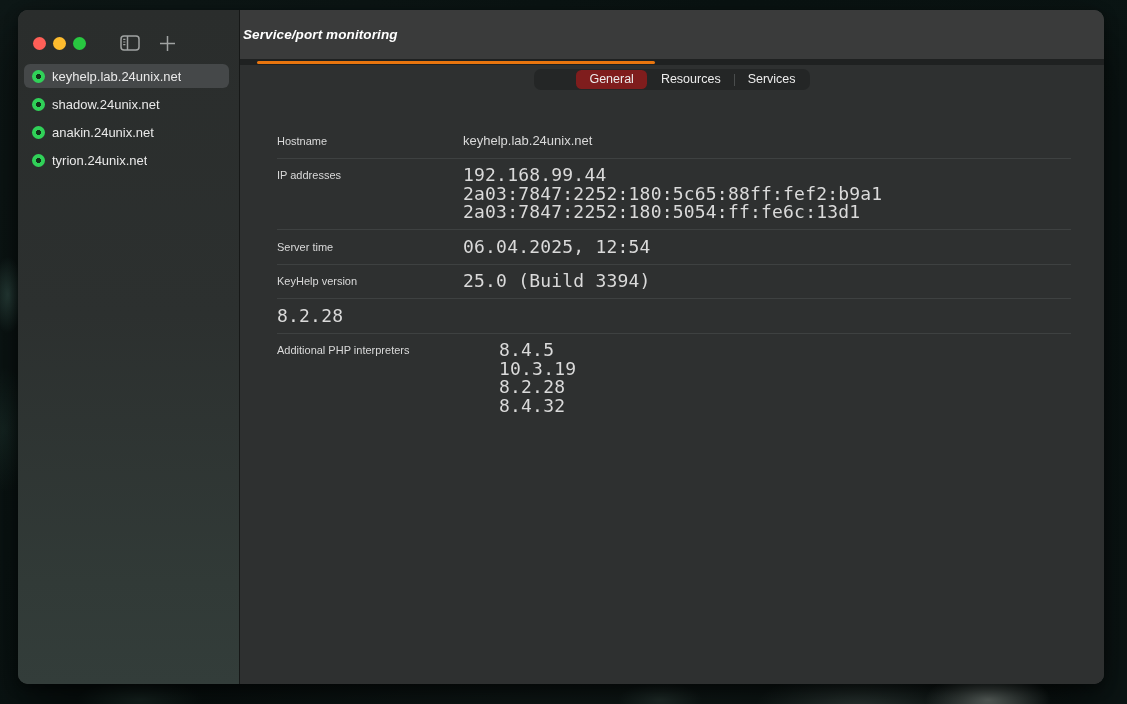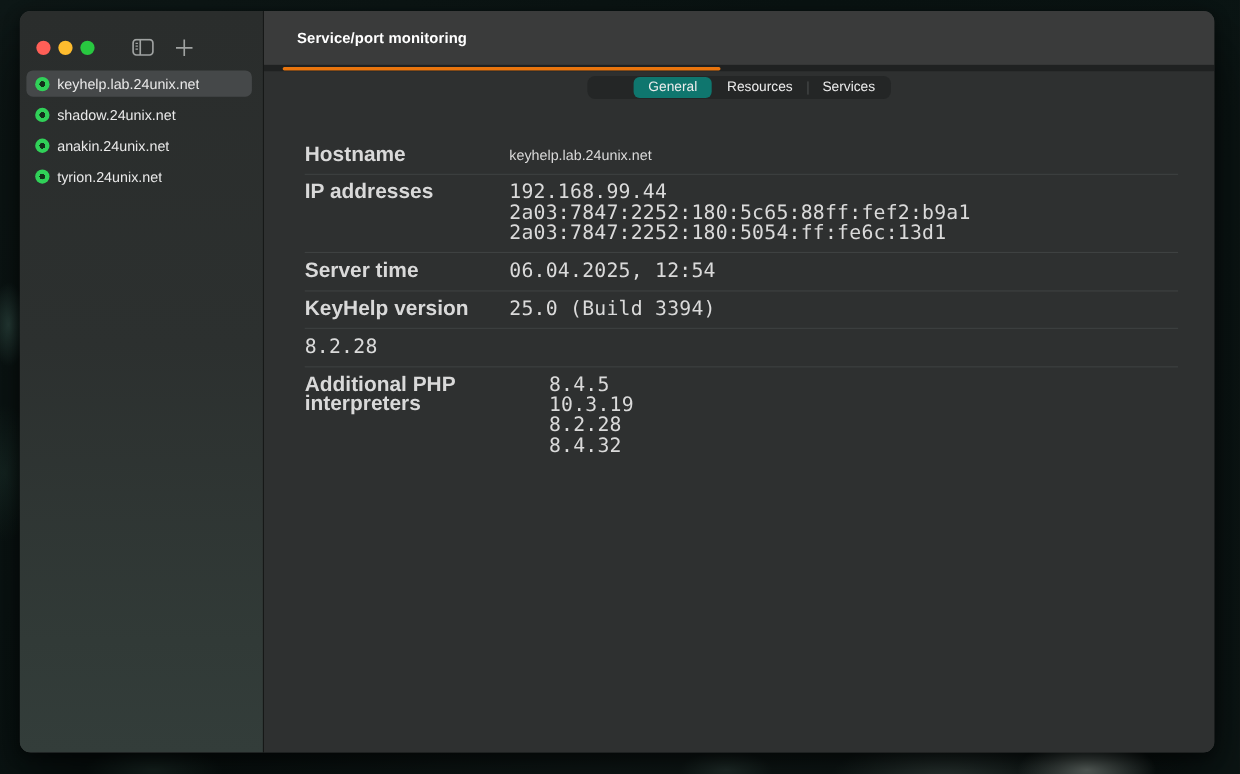--- a/index.html
+++ b/index.html
@@ -51,21 +51,21 @@
   .status-dot {
     width:13px; height:13px; border-radius:50%; flex:0 0 13px; margin-right:7px;
     background:radial-gradient(circle at 50% 50%, #12301a 0 2.6px, var(--status-green) 2.7px);
   }
   .server-label { white-space:nowrap; overflow:hidden; text-overflow:ellipsis; }
 
   
   .main { flex:1 1 auto; display:flex; flex-direction:column; min-width:0; }
   .titlebar {
     height:49px; flex:0 0 49px; background:#3a3b3b;
-    display:flex; align-items:center; padding-left:30px;
+    display:flex; align-items:center; padding-left:3px;font-style:italic;
   }
   .titlebar h1 { font-size:13.5px; font-weight:bold; color:#ffffff; letter-spacing:.1px; }
 
   .progress-strip {
     height:6px; flex:0 0 6px; background:#1f2121;
     display:flex; align-items:center; padding:0 17px;
   }
   .progress-fill { height:3px; border-radius:2px; background:var(--accent); }
 
   .content { flex:1 1 auto; background:#2e3030; overflow:hidden; }
@@ -73,29 +73,29 @@
   
   .tabs-row { display:flex; justify-content:center; margin-top:4px; }
   .seg {
     display:inline-flex; align-items:center; background:#242626;
     border-radius:7px; padding:1px;
   }
   .seg-btn {
     border:none; background:transparent; color:#ececec; font-family:inherit;
     font-size:12.5px; line-height:17px; padding:1px 13px; border-radius:5.5px;
   }
-  .seg-btn.selected { background:#0f766e;margin-left:41px; }
+  .seg-btn.selected { background:#7f1d1d;margin-left:41px; }
   .seg-divider { width:1px; height:12px; background:#4a4d4d; align-self:center; }
   .seg-divider.hidden { visibility:hidden; }
 
   
   .info-table { margin:34px 33px 0 37px; }
   .info-row { display:flex; padding:7.5px 0; border-bottom:1px solid #3e4141; }
   .info-row:last-child { border-bottom:none;gap:36px; }
-  .info-label { flex:0 0 186px; color:#d9d9d9; font-size:19px; line-height:18px;font-weight:bold; }
+  .info-label { flex:0 0 186px; color:#d9d9d9; font-size:11px; line-height:18px; }
   .info-value { flex:1 1 auto; color:#dadada; }
   .value-line { font-size:13px; line-height:18.5px; color:#dadada; }
   .value-line.mono { font-family:"DejaVu Sans Mono", monospace; font-size:18px; letter-spacing:.2px; }
 
   svg { display:block; }
 </style>
 </head>
 <body>
 
 <div class="window">

